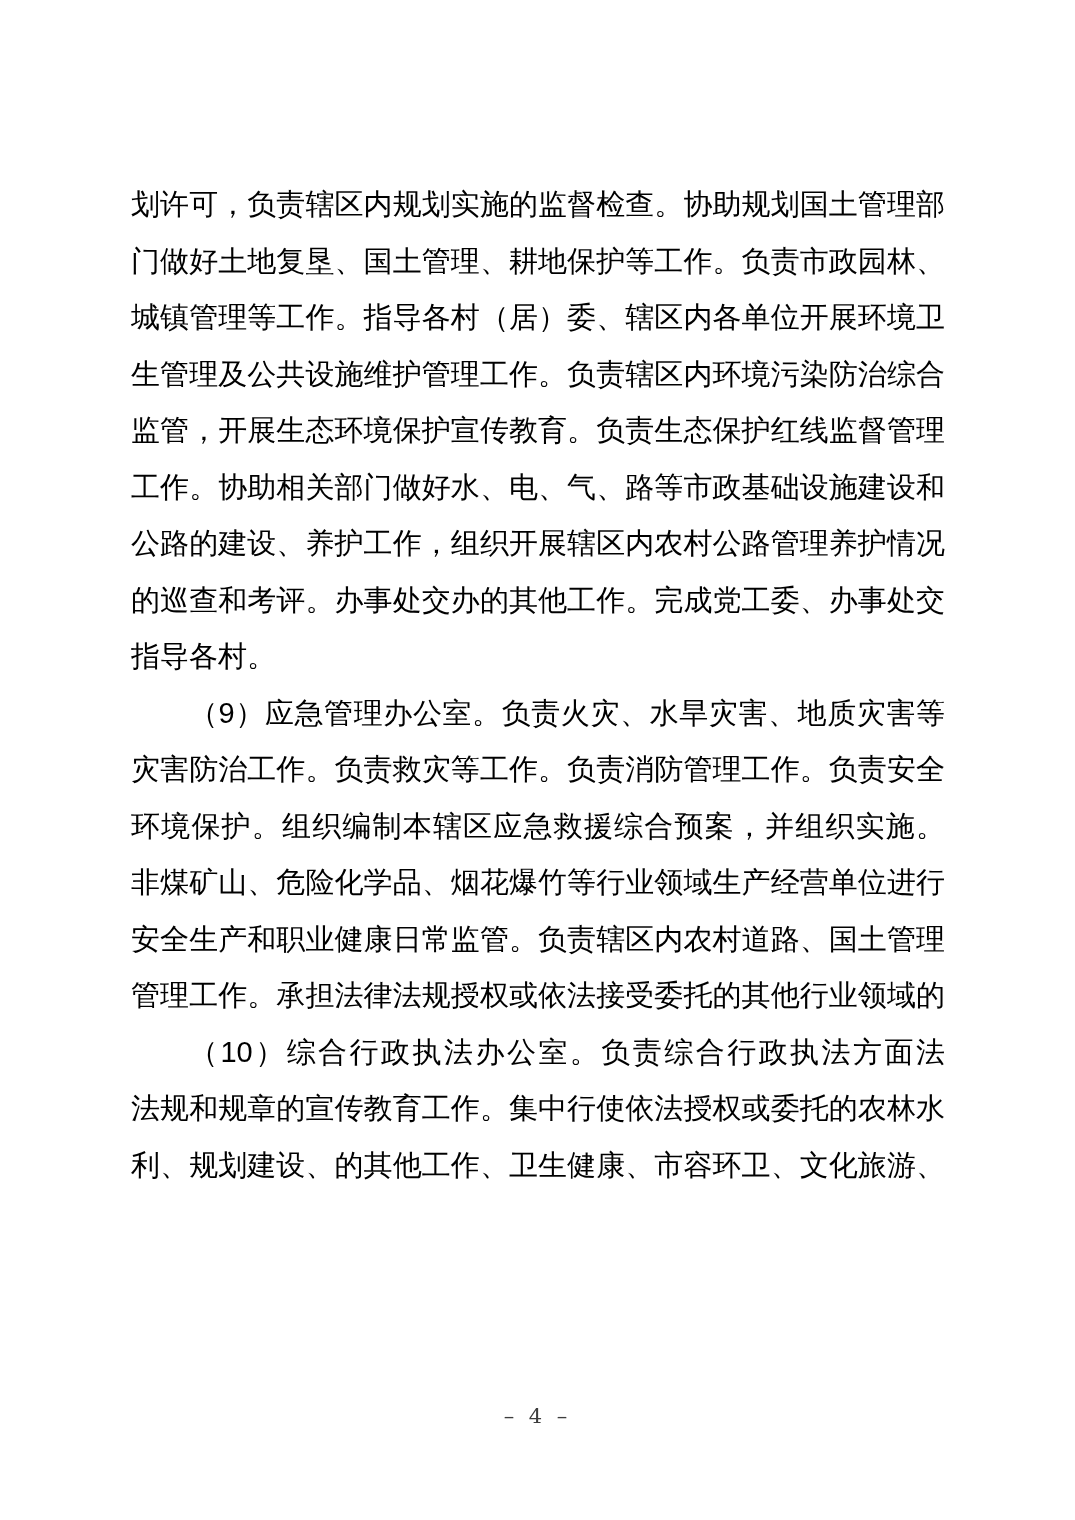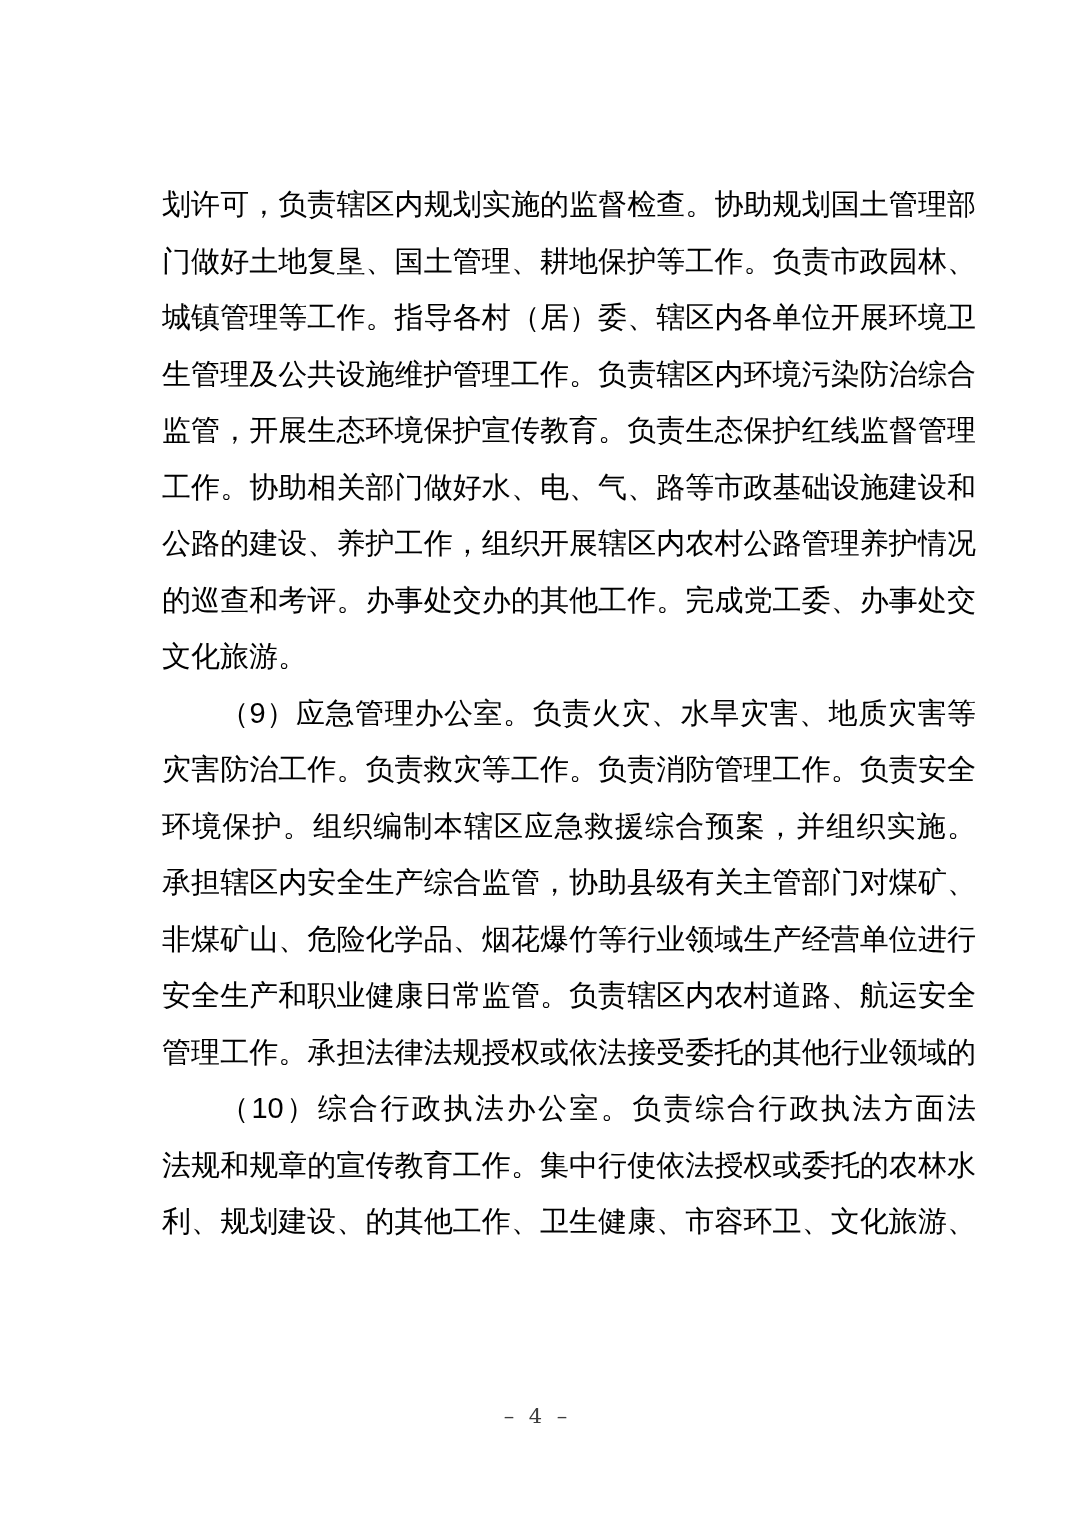--- a/index.html
+++ b/index.html
@@ -19,21 +19,20 @@
   }
   .doc-body {
     position: absolute;
     left: 131px;
     top: 176px;
     width: 814px;
     font-size: 29px;
     line-height: 56.5px;
     color: #000000;
     text-align: justify;
-    margin-left: 31px;
   }
   .paragraph {
     margin: 0;
     padding: 0;
   }
   .text-line {
     height: 56.5px;
     overflow: hidden;
     text-align: justify;
     text-align-last: justify;
@@ -68,29 +67,28 @@
   <div class="doc-body">
       <div class="paragraph">
         <div class="text-line">划许可，负责辖区内规划实施的监督检查。协助规划国土管理部</div>
         <div class="text-line">门做好土地复垦、国土管理、耕地保护等工作。负责市政园林、</div>
         <div class="text-line">城镇管理等工作。指导各村（居）委、辖区内各单位开展环境卫</div>
         <div class="text-line">生管理及公共设施维护管理工作。负责辖区内环境污染防治综合</div>
         <div class="text-line">监管，开展生态环境保护宣传教育。负责生态保护红线监督管理</div>
         <div class="text-line">工作。协助相关部门做好水、电、气、路等市政基础设施建设和</div>
         <div class="text-line">公路的建设、养护工作，组织开展辖区内农村公路管理养护情况</div>
         <div class="text-line">的巡查和考评。办事处交办的其他工作。完成党工委、办事处交办</div>
-        <div class="text-line short">文化旅游。</div>
+        <div class="text-line short">指导各村。</div>
       </div>
       <div class="paragraph">
         <div class="text-line indent">（9）应急管理办公室。负责火灾、水旱灾害、地质灾害等</div>
         <div class="text-line">灾害防治工作。负责救灾等工作。负责消防管理工作。负责安全</div>
         <div class="text-line">环境保护。组织编制本辖区应急救援综合预案，并组织实施。</div>
-        <div class="text-line">承担辖区内安全生产综合监管，协助县级有关主管部门对煤矿、</div>
         <div class="text-line">非煤矿山、危险化学品、烟花爆竹等行业领域生产经营单位进行</div>
-        <div class="text-line">安全生产和职业健康日常监管。负责辖区内农村道路、航运安全</div>
+        <div class="text-line">安全生产和职业健康日常监管。负责辖区内农村道路、国土管理</div>
         <div class="text-line">管理工作。承担法律法规授权或依法接受委托的其他行业领域的</div>
       </div>
       <div class="paragraph">
         <div class="text-line indent">（10）综合行政执法办公室。负责综合行政执法方面法律、</div>
         <div class="text-line">法规和规章的宣传教育工作。集中行使依法授权或委托的农林水</div>
         <div class="text-line">利、规划建设、的其他工作、卫生健康、市容环卫、文化旅游、民</div>
       </div>
     </div>
   <div class="footer">– 4 –</div>
 </div>

